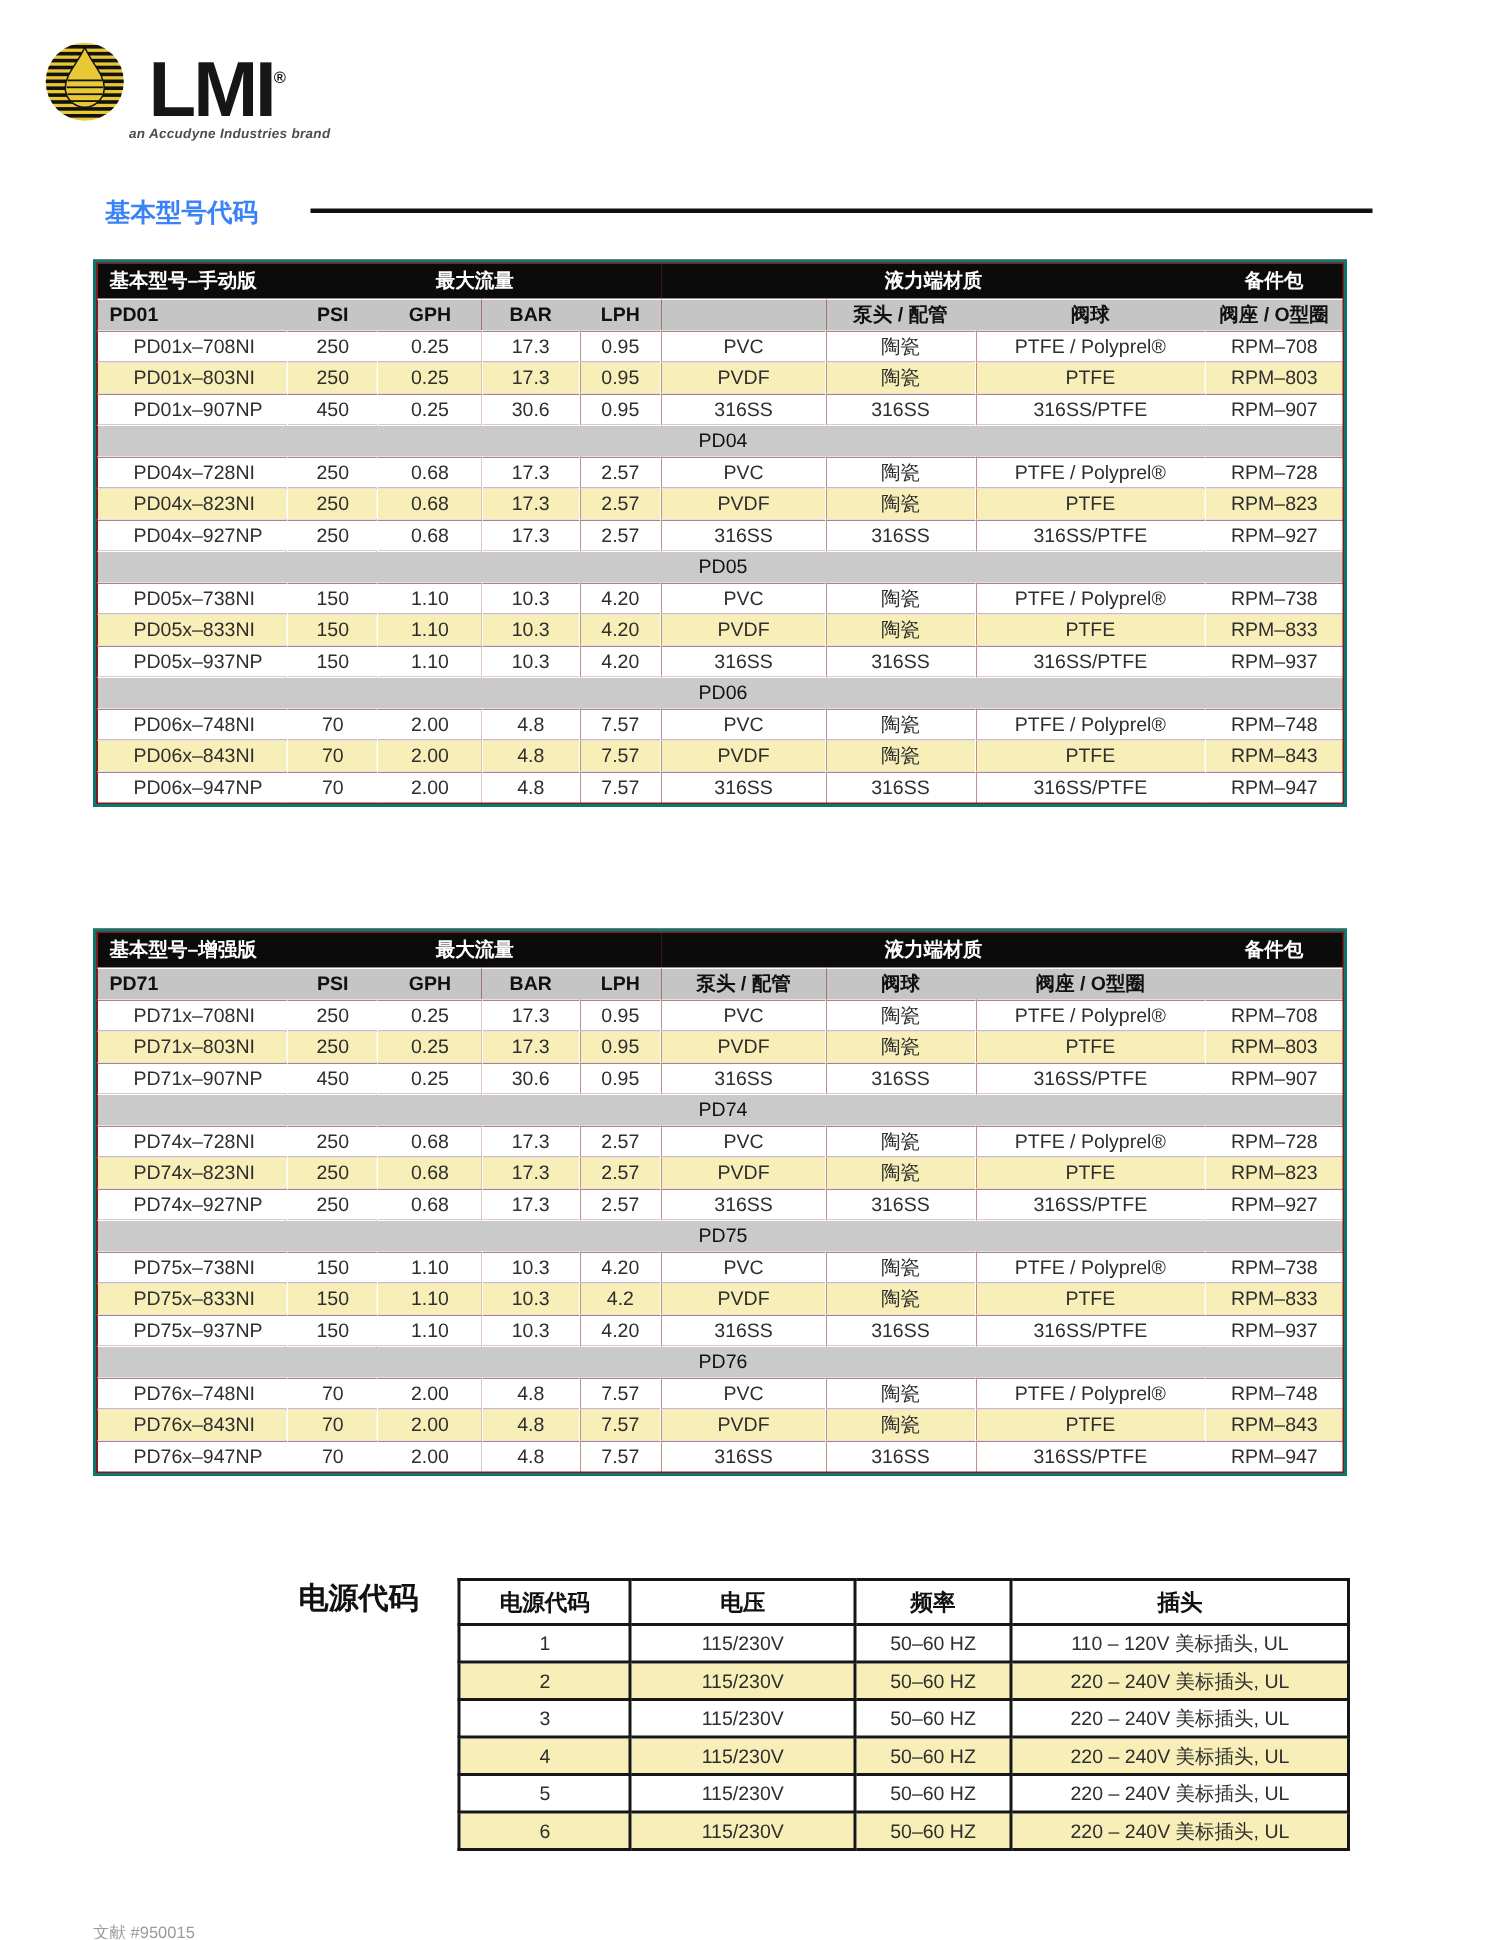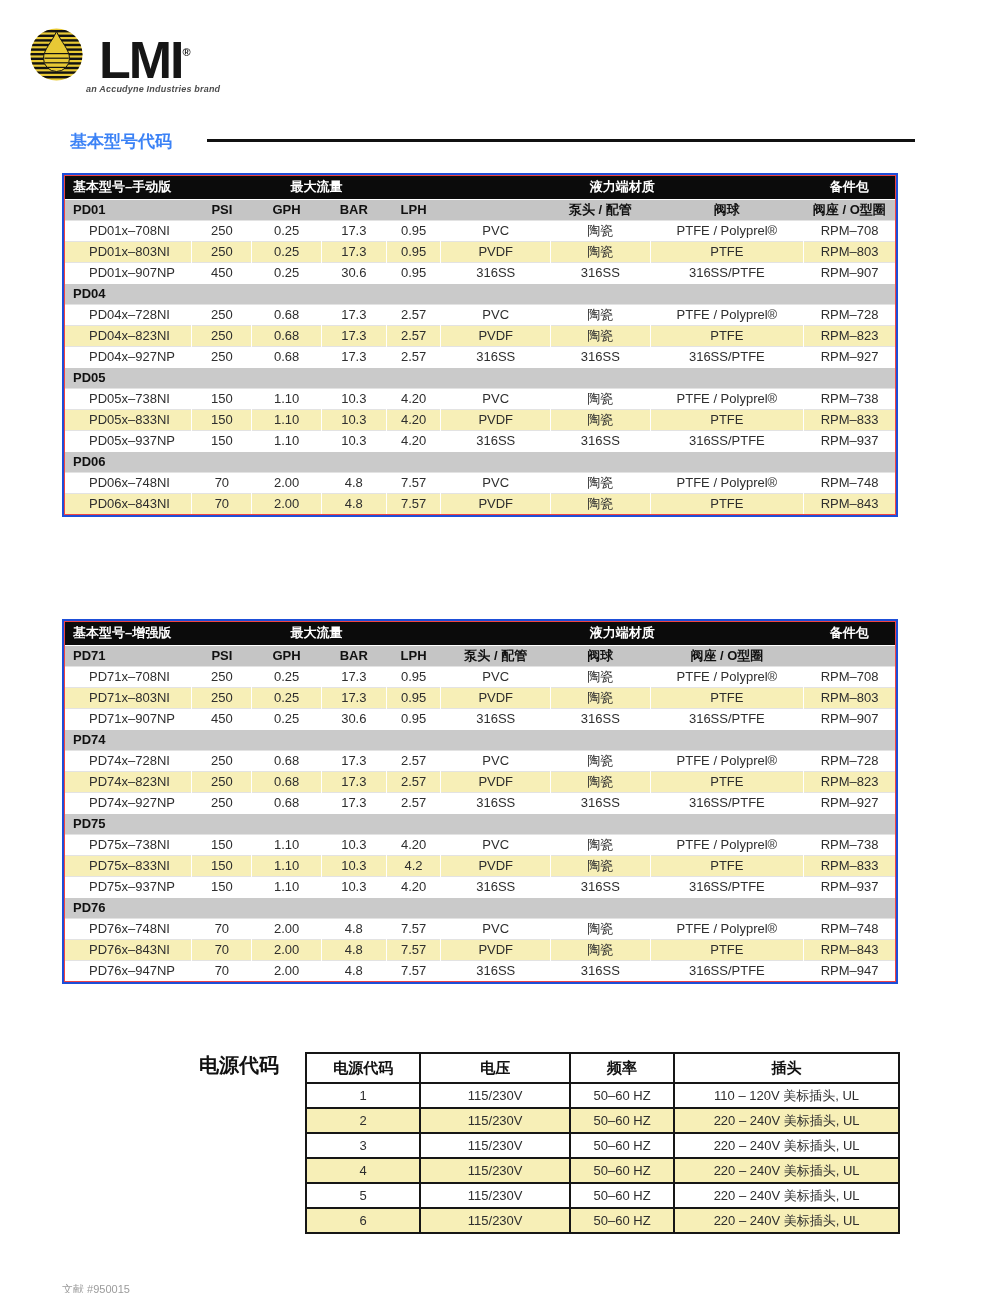--- a/index.html
+++ b/index.html
@@ -16,33 +16,33 @@
               color:#161616; margin-left:16px; }
   .wordmark sup { font-size:11px; font-weight:700; letter-spacing:0; vertical-align:22px; }
   .tagline { position:absolute; left:86px; top:84px; font-size:9px; font-style:italic;
              font-weight:bold; color:#4d4d4d; letter-spacing:.2px; }
 
   
   .sec-title { position:absolute; left:70px; top:130px; font-size:17px; font-weight:bold; color:#3b82f6; }
   .title-rule { position:absolute; left:207px; top:139px; width:708px; height:2.5px; background:#111; }
 
   
-  .tblwrap { position:absolute; left:62px; width:836px; border:2px solid #1d4ed8;
-             background:#ef4444; padding:1px; box-sizing:border-box; }
+  .tblwrap { position:absolute; left:62px; width:836px; border:2px solid #0f766e;
+             background:#7f1d1d; padding:1px; box-sizing:border-box; }
   .tw1 { top:173px; } .tw2 { top:619px; }
   table.mt { border-collapse:collapse; width:100%; table-layout:fixed; }
   .mt th, .mt td { font-size:13px; padding:0 4px; text-align:center; white-space:nowrap;
                    overflow:hidden; box-sizing:border-box; }
   .mt thead tr.gh th { background:#0b0b0b; color:#fff; font-weight:bold; height:23px;
                        border-bottom:1px solid #fff; }
   .mt thead tr.ch th { background:#c5c5c5; color:#111; font-weight:bold; height:21px; }
   .mt tr.data td { height:21px; border-top:1px solid #e3e3e3; color:#2e2e2e; background:#fff; }
   .mt tr.data td + td { border-left:1px solid #fff; }
   .mt tr.data.hl td { background:#f7efb7; }
-  .mt tr.section td { height:21px; background:#cacaca; font-weight:bold; text-align:left;
+  .mt tr.section td { height:21px; background:#cacaca; font-weight:normal; text-align:center;
                       padding-left:8px; border-top:1px solid #fff; color:#111; }
   .mt .c0 { text-align:left; padding-left:24px; }
   .mt th.al { text-align:left; padding-left:8px; }
 
   
   .pwr-label { position:absolute; left:199px; top:1052px; font-size:20px; font-weight:bold; color:#111; }
   .pwrwrap { position:absolute; left:305px; top:1052px; width:595px; }
   table.pwr { border-collapse:collapse; width:100%; table-layout:fixed; }
   .pwr th { border:2px solid #161616; font-size:15px; font-weight:bold; height:24px;
             background:#fff; padding:2px 4px; color:#111; }
@@ -248,20 +248,31 @@
             <td class="c0">PD06x–843NI</td>
             <td class="c1">70</td>
             <td class="c2">2.00</td>
             <td class="c3">4.8</td>
             <td class="c4">7.57</td>
             <td class="c5">PVDF</td>
             <td class="c6">陶瓷</td>
             <td class="c7">PTFE</td>
             <td class="c8">RPM–843</td>
           </tr>
+          <tr class="data">
+            <td class="c0">PD06x–947NP</td>
+            <td class="c1">70</td>
+            <td class="c2">2.00</td>
+            <td class="c3">4.8</td>
+            <td class="c4">7.57</td>
+            <td class="c5">316SS</td>
+            <td class="c6">316SS</td>
+            <td class="c7">316SS/PTFE</td>
+            <td class="c8">RPM–947</td>
+          </tr>
         </tbody>
     </table>
   </div>
 
   <div class="tblwrap tw2">
     <table class="mt">
       <colgroup>
         <col style="width:15.3%">
           <col style="width:7.2%">
           <col style="width:8.4%">

